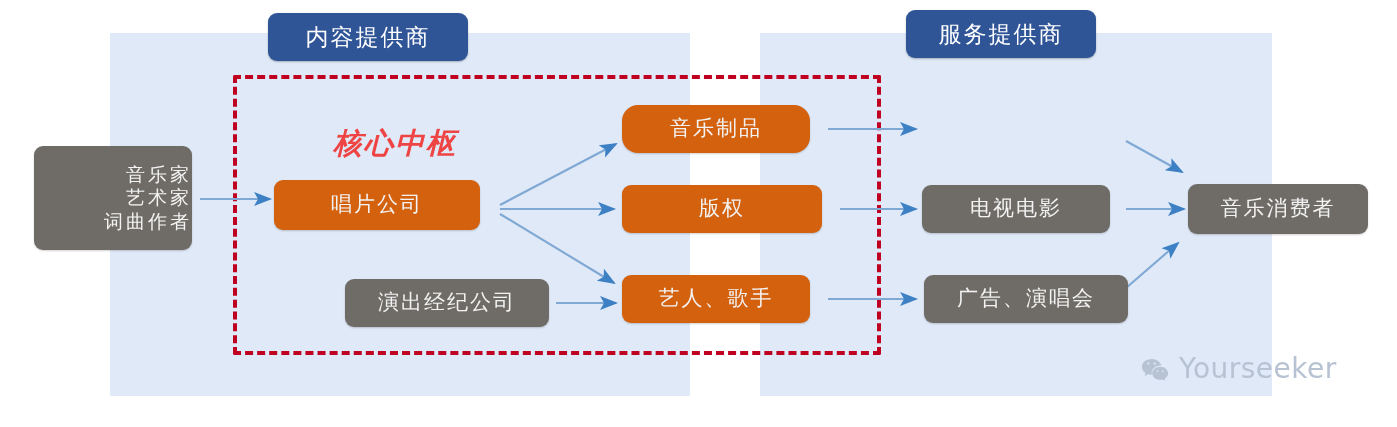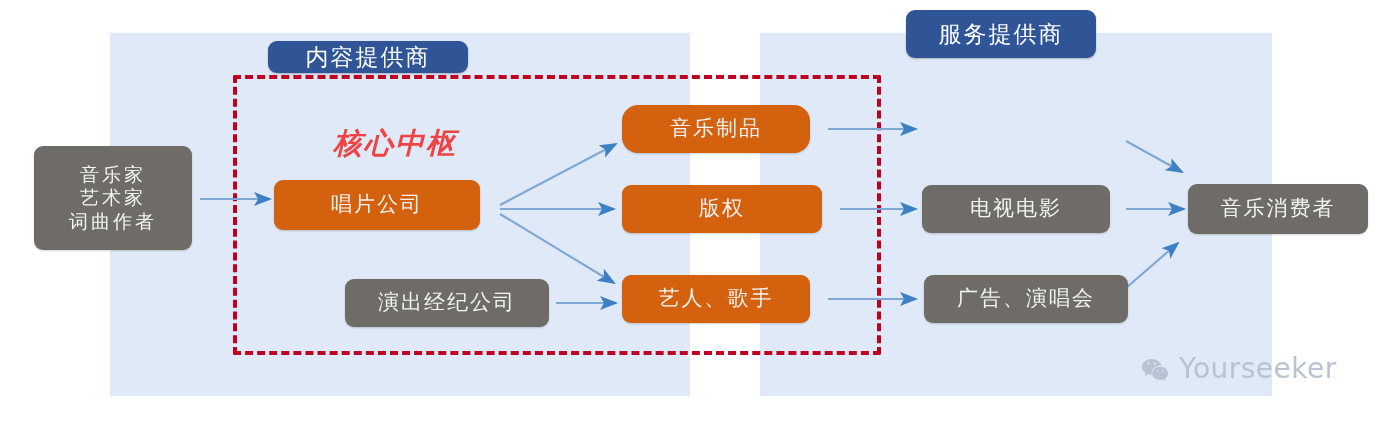--- a/index.html
+++ b/index.html
@@ -100,26 +100,26 @@
       <line x1="828" y1="129" x2="916" y2="129"></line>
       <line x1="840" y1="209" x2="916" y2="209"></line>
       <line x1="828" y1="299" x2="916" y2="299"></line>
 
       <line x1="1126" y1="141" x2="1182" y2="172"></line>
       <line x1="1126" y1="209" x2="1184" y2="209"></line>
       <line x1="1126" y1="288" x2="1178" y2="243"></line>
     </g>
   </svg>
 
-  <div class="badge" style="left:268px;top:13px;width:200px;height:32px;margin-top:28px;">内容提供商</div>
+  <div class="badge" style="left:268px;top:13px;width:200px;height:48px;">内容提供商</div>
   <div class="badge" style="left:906px;top:10px;width:190px;height:48px;">服务提供商</div>
 
   <div class="core-label" style="left:333px;top:124px;">核心中枢</div>
 
-  <div class="node gray multiline" style="left:34px;top:146px;width:158px;height:104px;">
+  <div class="node gray multiline" style="left:34px;top:146px;width:158px;height:104px;align-items:flex-end;">
     <span>音乐家</span>
     <span>艺术家</span>
     <span>词曲作者</span>
   </div>
 
   <div class="node orange" style="left:274px;top:180px;width:206px;height:50px;">唱片公司</div>
   <div class="node gray" style="left:345px;top:279px;width:204px;height:48px;">演出经纪公司</div>
 
   <div class="node orange" style="left:622px;top:105px;width:188px;height:48px;border-radius:16px;">音乐制品</div>
   <div class="node orange" style="left:622px;top:185px;width:200px;height:48px;">版权</div>

